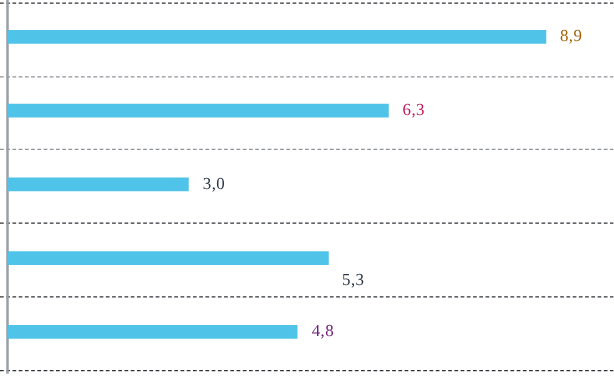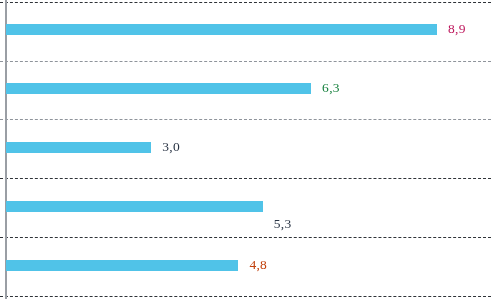--- a/index.html
+++ b/index.html
@@ -82,40 +82,40 @@
   <div class="gridline soft" style="top:119px;"></div>
   <div class="gridline strong" style="top:178px;"></div>
   <div class="gridline strong" style="top:237px;"></div>
   <div class="gridline strong" style="top:296px;"></div>
 
   <div class="axis-line" style="left:5px; height:299px;"></div>
 
   <div class="bar-row" style="top:18px;">
     <div style="width:6px; flex:0 0 auto;"></div>
     <div class="bar" style="width: 431px; background: rgb(80, 195, 232);"></div>
-    <div class="bar-label" style="color: #be185d; text-align: right;">8,9</div>
+    <div class="bar-label" style="color: #a16207; text-align: right;">8,9</div>
   </div>
 
   <div class="bar-row" style="top:77px;">
     <div style="width:6px; flex:0 0 auto;"></div>
     <div class="bar" style="width: 305.1px; background: rgb(80, 195, 232);"></div>
-    <div class="bar-label" style="color: #15803d;">6,3</div>
+    <div class="bar-label" style="color: #be185d;">6,3</div>
   </div>
 
   <div class="bar-row" style="top:136px;">
     <div style="width:6px; flex:0 0 auto;"></div>
     <div class="bar" style="width: 145.3px; background: rgb(80, 195, 232);"></div>
     <div class="bar-label" style="color: rgb(42, 53, 69);">3,0</div>
   </div>
 
   <div class="bar-row" style="top:195px;">
     <div style="width:6px; flex:0 0 auto;"></div>
     <div class="bar" style="width: 256.7px; background: rgb(80, 195, 232);"></div>
     <div class="bar-label" style="color: rgb(42, 53, 69); margin-top: 36px;">5,3</div>
   </div>
 
   <div class="bar-row" style="top:254px;">
     <div style="width:6px; flex:0 0 auto;"></div>
     <div class="bar" style="width: 232.4px; background: rgb(80, 195, 232);"></div>
-    <div class="bar-label" style="color: #c2410c;">4,8</div>
+    <div class="bar-label" style="color: #701a75;">4,8</div>
   </div>
 
 </div>
 
 </body></html>

